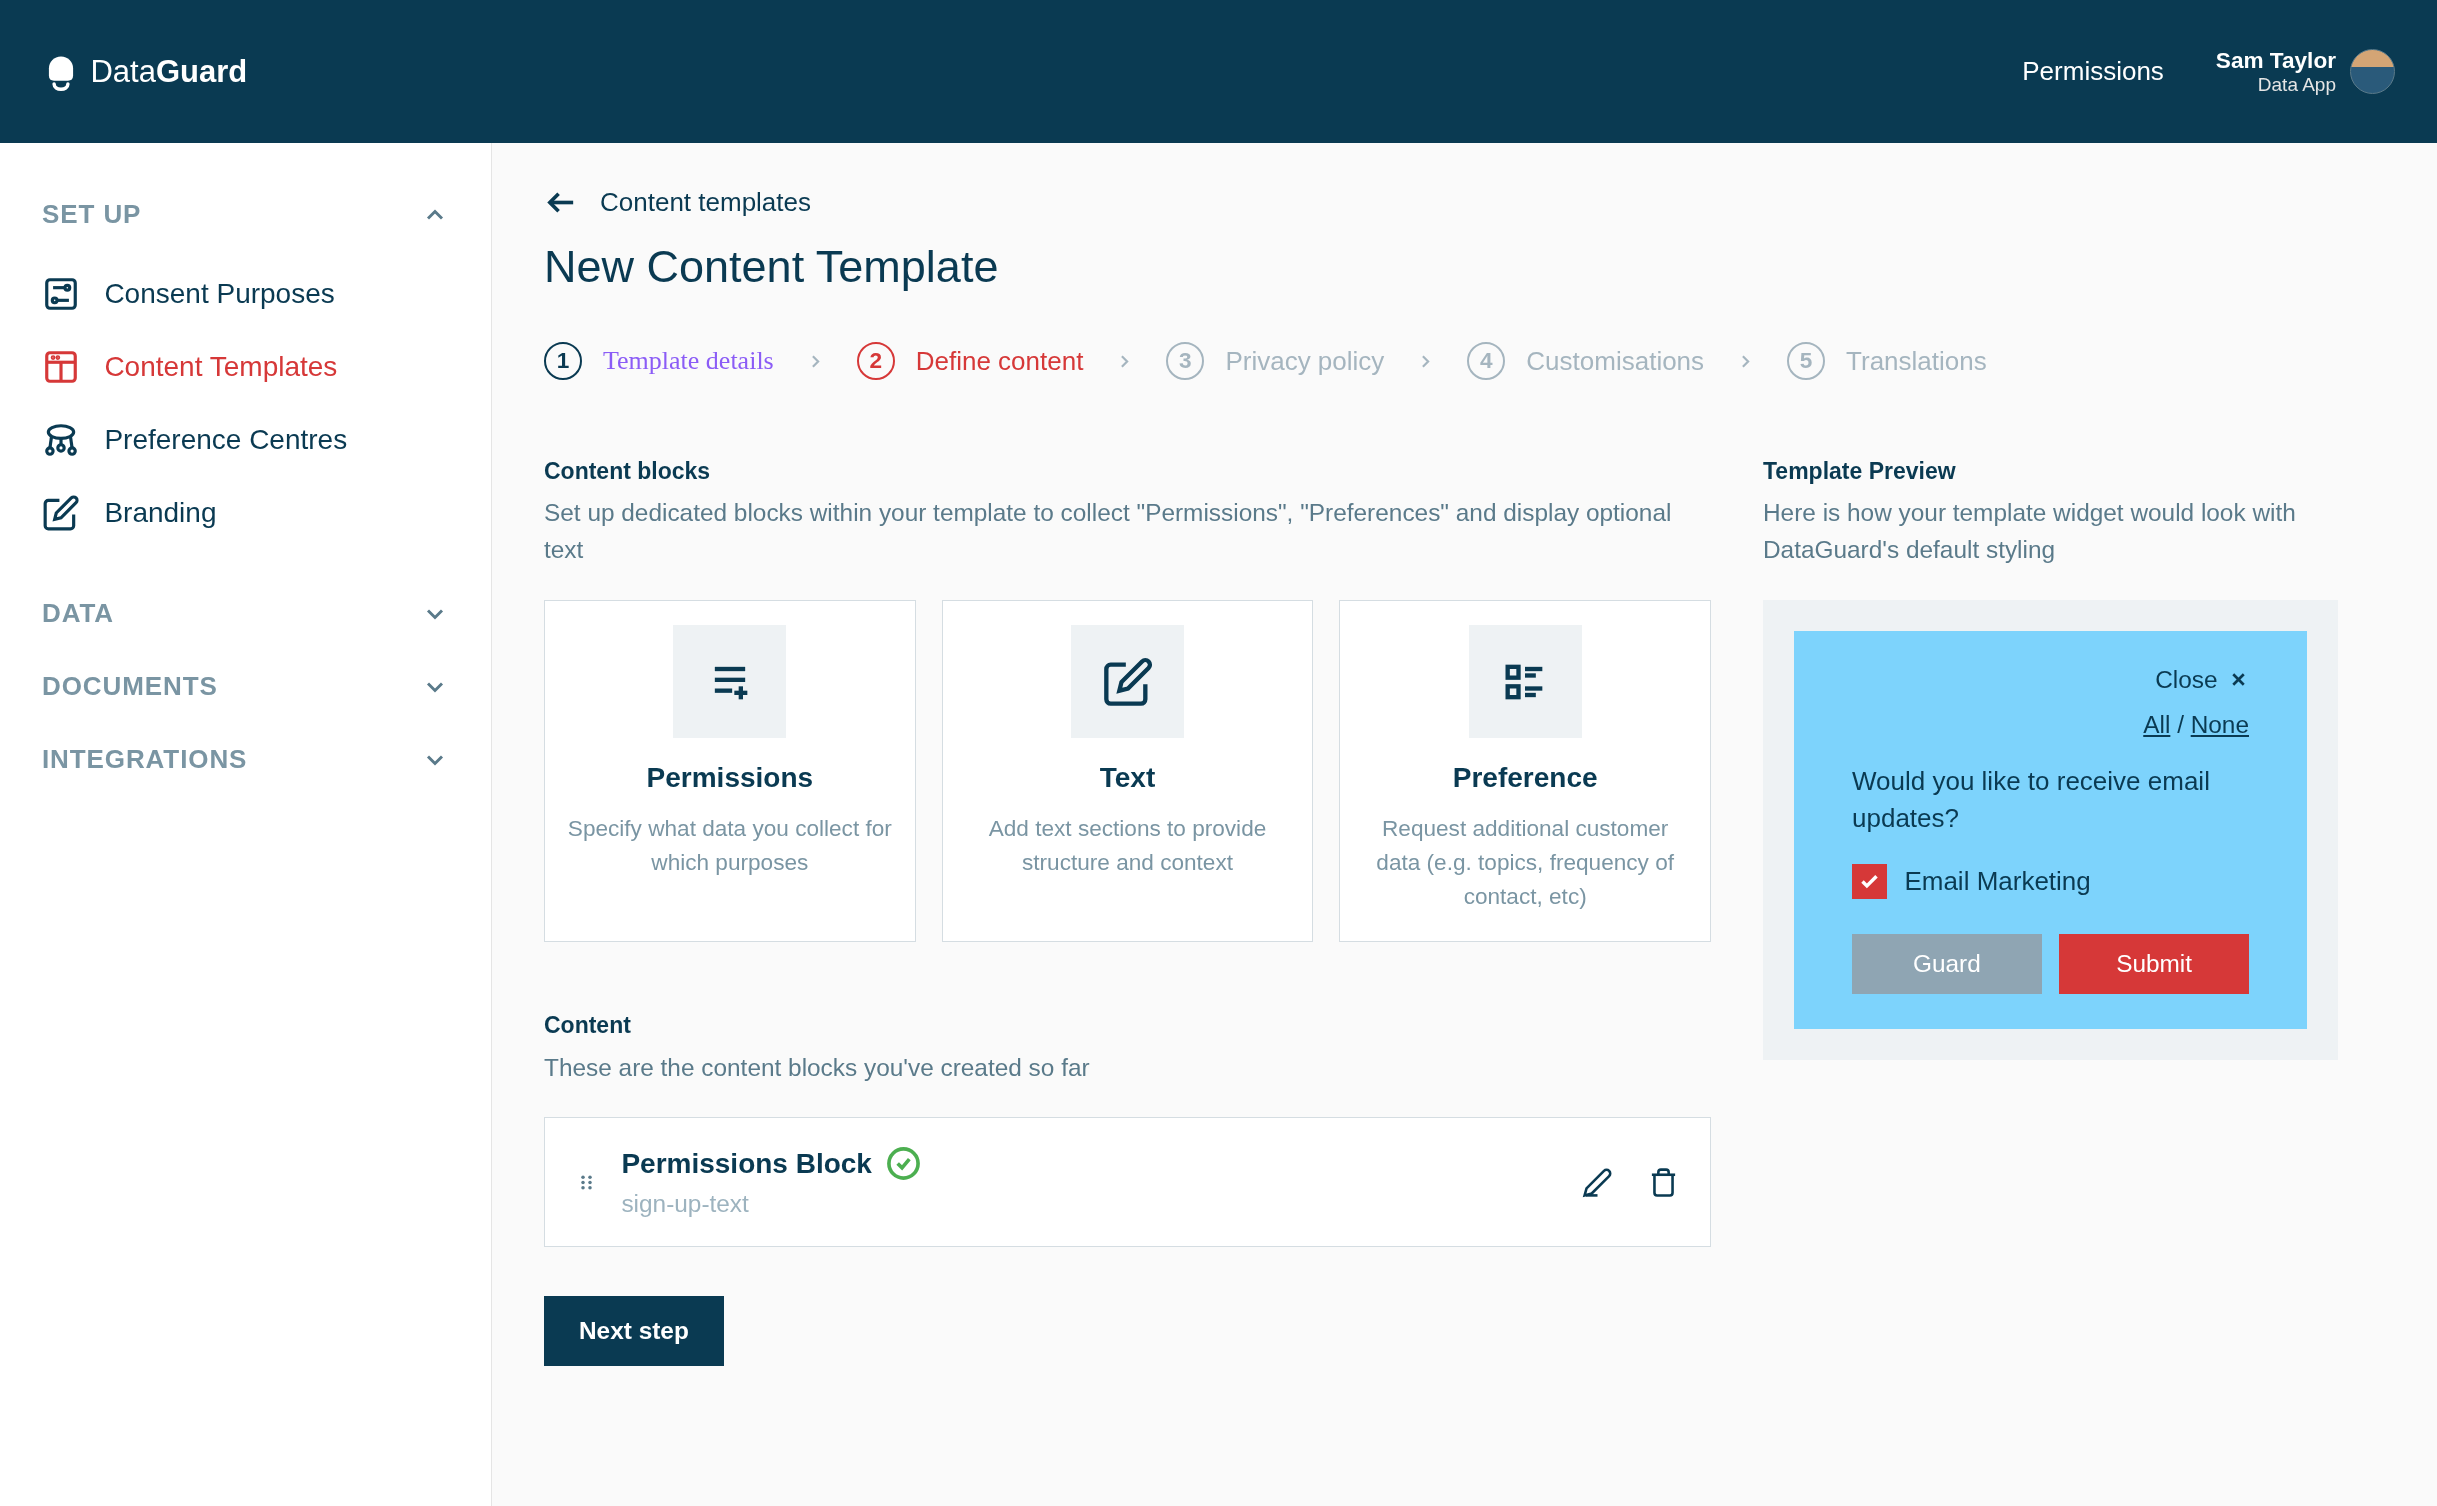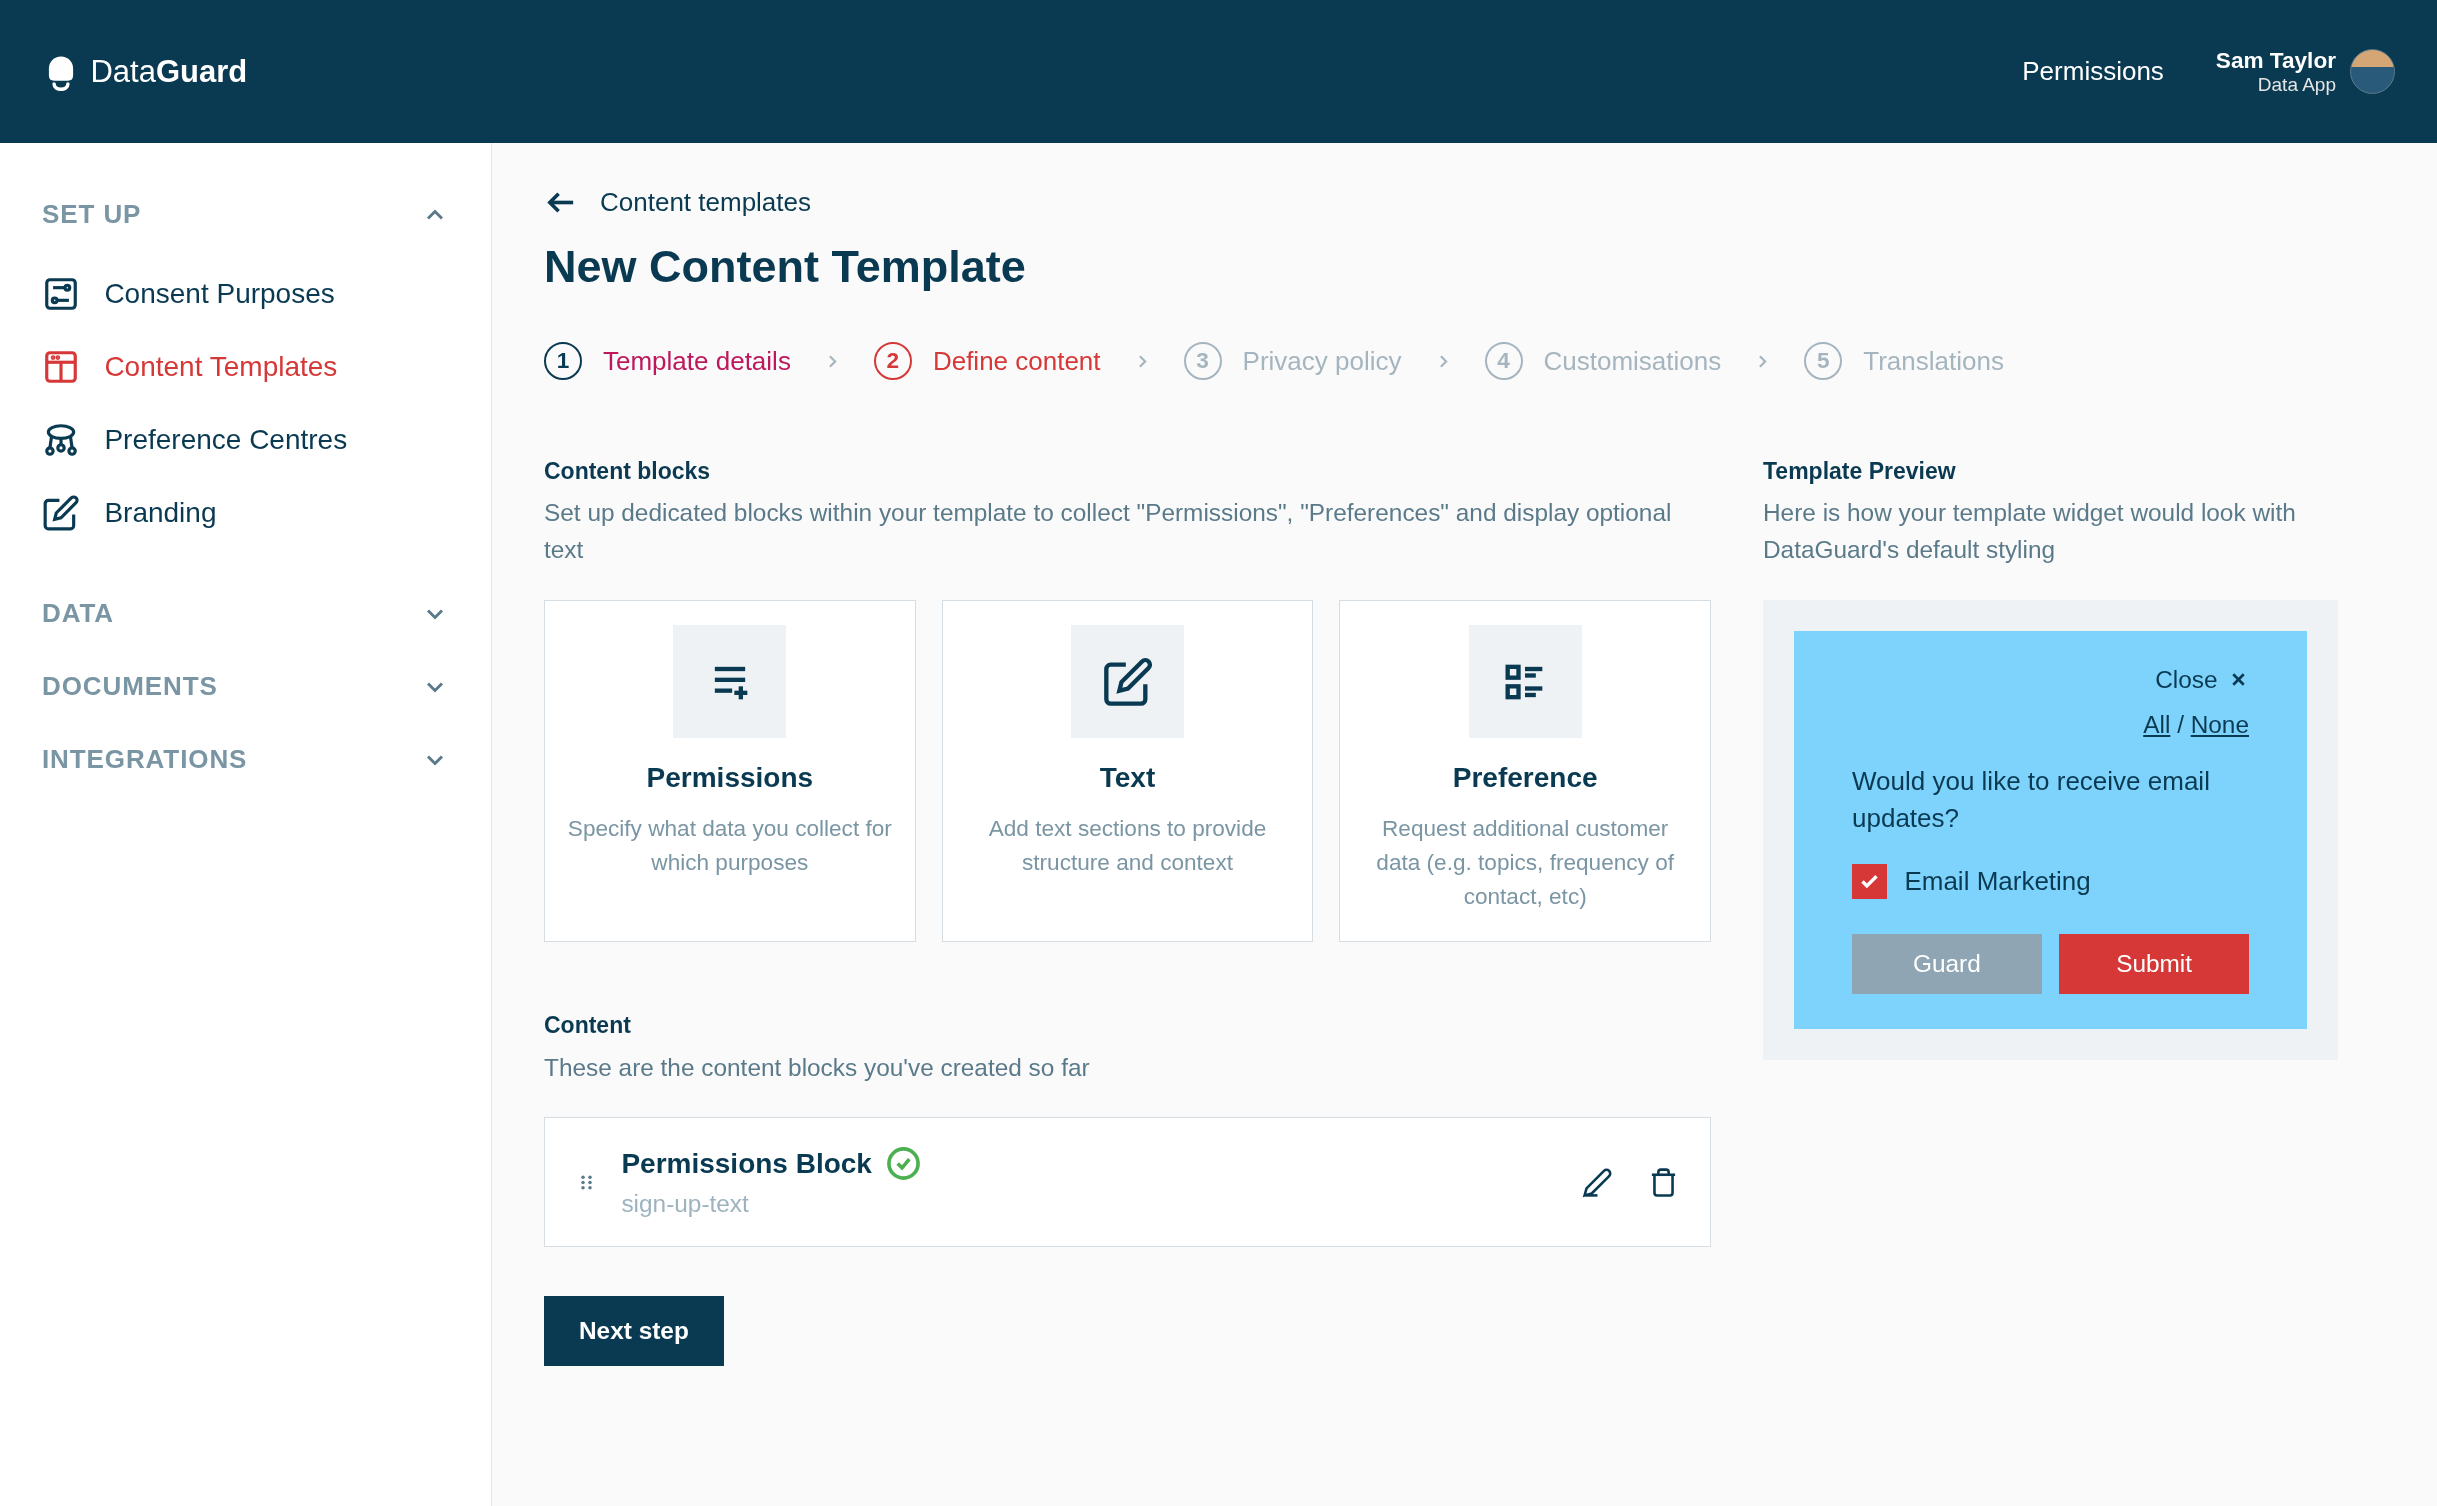--- a/index.html
+++ b/index.html
@@ -24,27 +24,27 @@
 .sidebar-items { margin-top: 7px; margin-bottom: 28px; }
 .sidebar-item { display: flex; align-items: center; gap: 24.4px; padding: 17.4px 0; cursor: pointer; }
 .sidebar-item .icon-box { width: 38px; height: 38px; display: flex; align-items: center; justify-content: center; }
 .sidebar-item-label { font-size: 28px; color: #0a3a52; }
 .sidebar-item.active .sidebar-item-label { color: #d63838; }
 .sidebar-item.active svg { stroke: #d63838; }
 .main { flex: 1; padding: 42px 52px; max-width: 1898px; }
 .breadcrumb { display: flex; align-items: center; gap: 21px; margin-bottom: 21px; cursor: pointer; }
 .breadcrumb-arrow { width: 35px; height: 35px; }
 .breadcrumb-text { font-size: 26px; color: #0a3a52; }
-.page-title { font-size: 45px; font-weight: 700; color: #0a3a52; margin-bottom: 49px; }
+.page-title { font-size: 45px; font-weight: 400; color: #0a3a52; margin-bottom: 49px; }
 .stepper { display: flex; align-items: center; gap: 31px; margin-bottom: 78px; }
 .step { display: flex; align-items: center; gap: 21px; }
 .step-circle { width: 38px; height: 38px; border-radius: 50%; border: 2.6px solid; display: flex; align-items: center; justify-content: center; font-size: 22.6px; font-weight: 600; }
 .step-label { font-size: 26px; font-weight: 500; }
 .step.done .step-circle { border-color: #0a3a52; color: #0a3a52; }
-.step.done .step-label { color: #be185d; }
+.step.done .step-label { color: #8b5cf6; font-family: Liberation Serif, serif; }
 .step.active .step-circle { border-color: #d63838; color: #d63838; }
 .step.active .step-label { color: #d63838; }
 .step.pending .step-circle { border-color: #a5b5bf; color: #a5b5bf; }
 .step.pending .step-label { color: #a5b5bf; }
 .step-sep { width: 21px; height: 21px; }
 .content-row { display: flex; gap: 52px; }
 .content-main { flex: 1; max-width: 1219px; }
 .section-title { font-size: 23px; font-weight: 700; color: #0a3a52; margin-bottom: 10.4px; }
 .section-desc { font-size: 24.4px; color: #5a7a8a; margin-bottom: 31px; line-height: 1.5; }
 .blocks-row { display: flex; gap: 26px; margin-bottom: 70px; }

